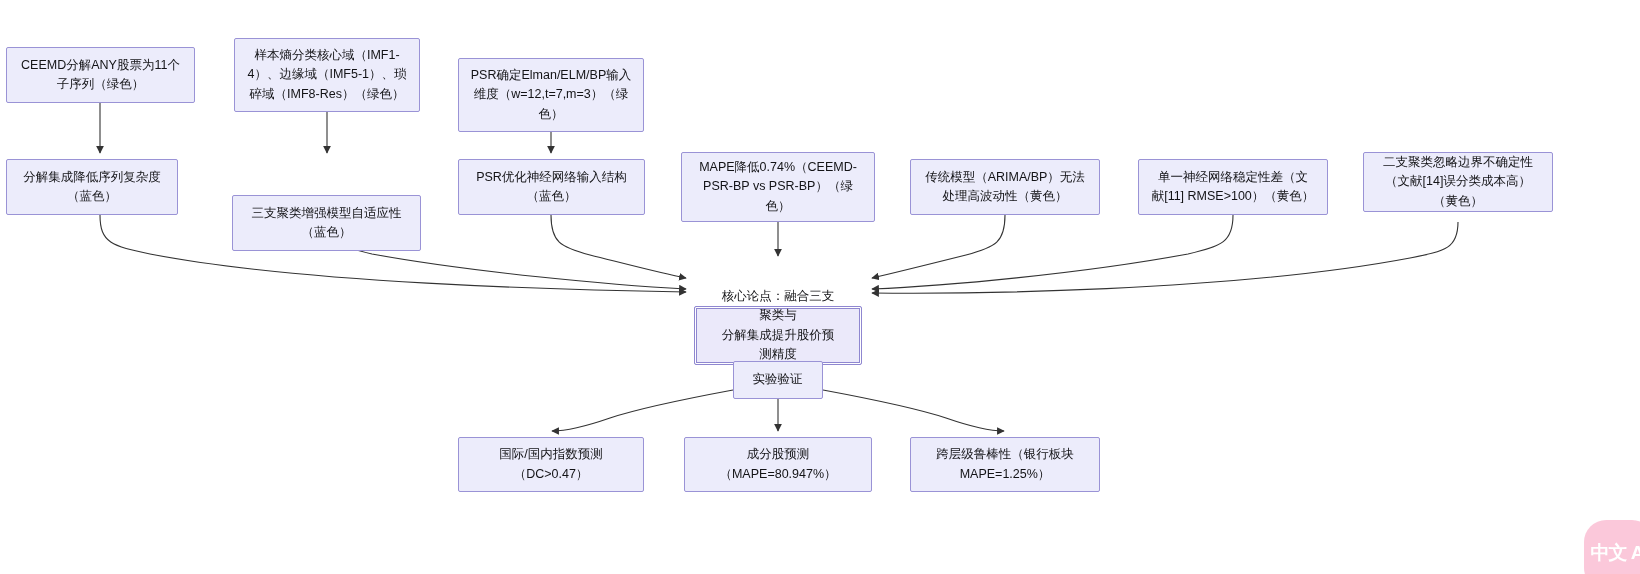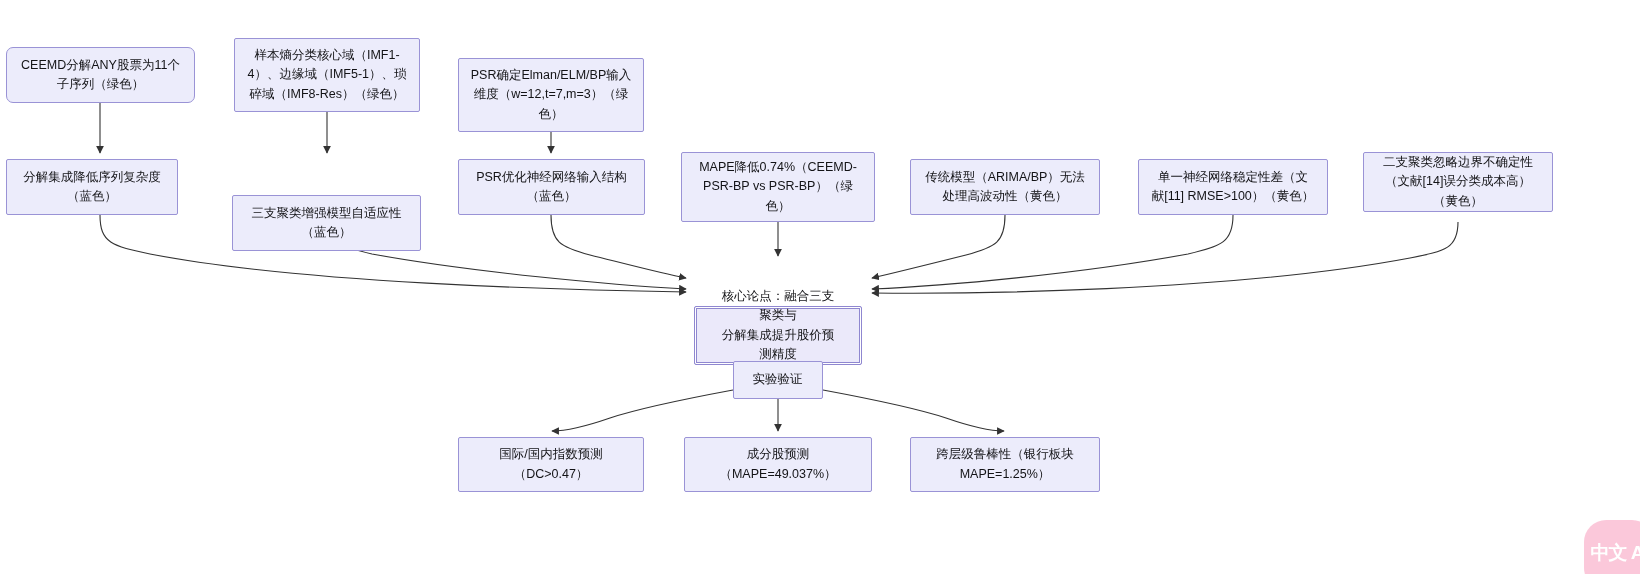--- a/index.html
+++ b/index.html
@@ -105,21 +105,21 @@
     <path class="edge-path" marker-end="url(#arrow)" d="M 1233 215 C 1233 242 1222 246 1188 254 C 1080 274 944 286 872 289"></path>
     <path class="edge-path" marker-end="url(#arrow)" d="M 1458 222 C 1458 248 1446 251 1410 258 C 1230 292 960 294 872 293"></path>
 
     <path class="edge-path" marker-end="url(#arrow)" d="M 778 321 L 778 355"></path>
 
     <path class="edge-path" marker-end="url(#arrow)" d="M 733 390 C 690 398 640 408 610 418 C 584 427 566 431 552 431"></path>
     <path class="edge-path" marker-end="url(#arrow)" d="M 778 399 L 778 431"></path>
     <path class="edge-path" marker-end="url(#arrow)" d="M 823 390 C 866 398 916 408 946 418 C 972 427 990 431 1004 431"></path>
   </svg>
 
-  <div class="node" style="left:6px;top:47px;width:189px;height:56px;border-radius:7px;">
+  <div class="node" style="left:6px;top:47px;width:189px;height:56px;">
     <span class="node-text">CEEMD分解ANY股票为11个
 子序列（绿色）</span>
   </div>
 
   <div class="node" style="left:234px;top:38px;width:186px;height:74px;">
     <span class="node-text">样本熵分类核心域（IMF1-
 4）、边缘域（IMF5-1）、琐
 碎域（IMF8-Res）（绿色）</span>
   </div>
 
@@ -176,21 +176,21 @@
     <span class="node-text">实验验证</span>
   </div>
 
   <div class="node" style="left:458px;top:437px;width:186px;height:55px;">
     <span class="node-text">国际/国内指数预测
 （DC&gt;0.47）</span>
   </div>
 
   <div class="node" style="left:684px;top:437px;width:188px;height:55px;">
     <span class="node-text">成分股预测
-（MAPE=49.037%）</span>
+（MAPE=80.947%）</span>
   </div>
 
   <div class="node" style="left:910px;top:437px;width:190px;height:55px;">
     <span class="node-text">跨层级鲁棒性（银行板块
 MAPE=1.25%）</span>
   </div>
 
   <div id="watermark">
     <span class="wm-text">中文
 A</span>

